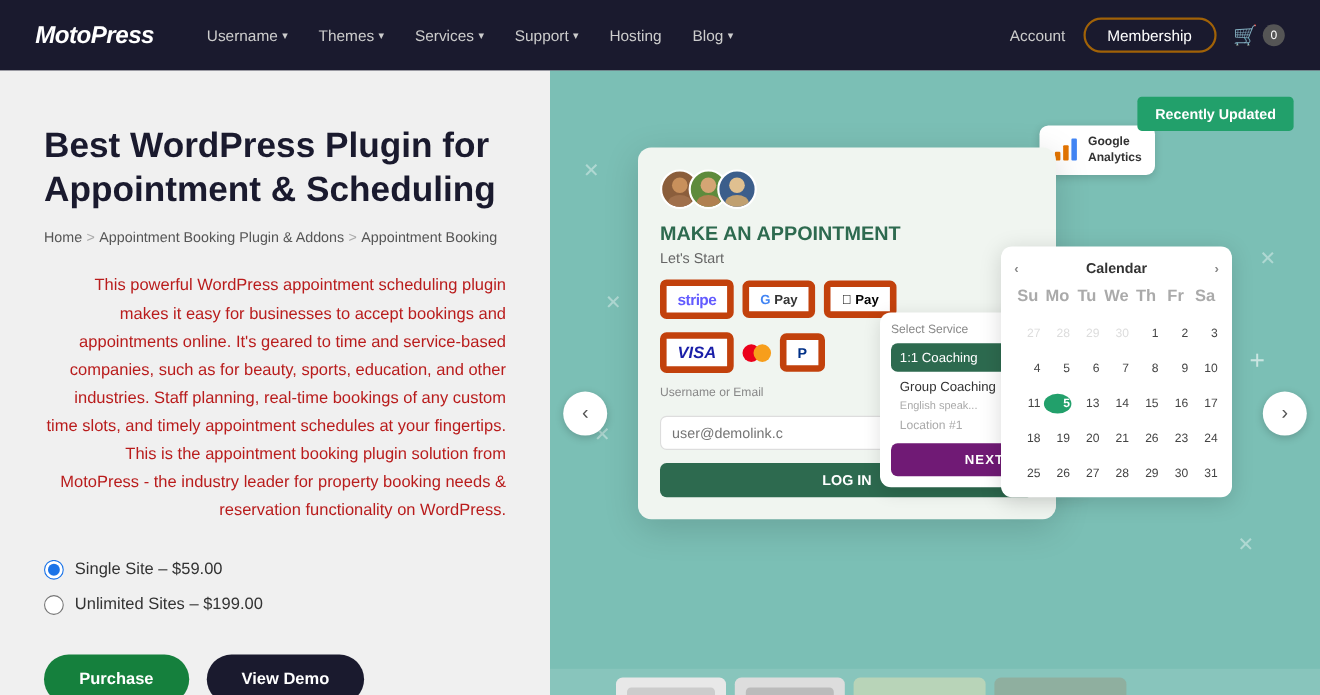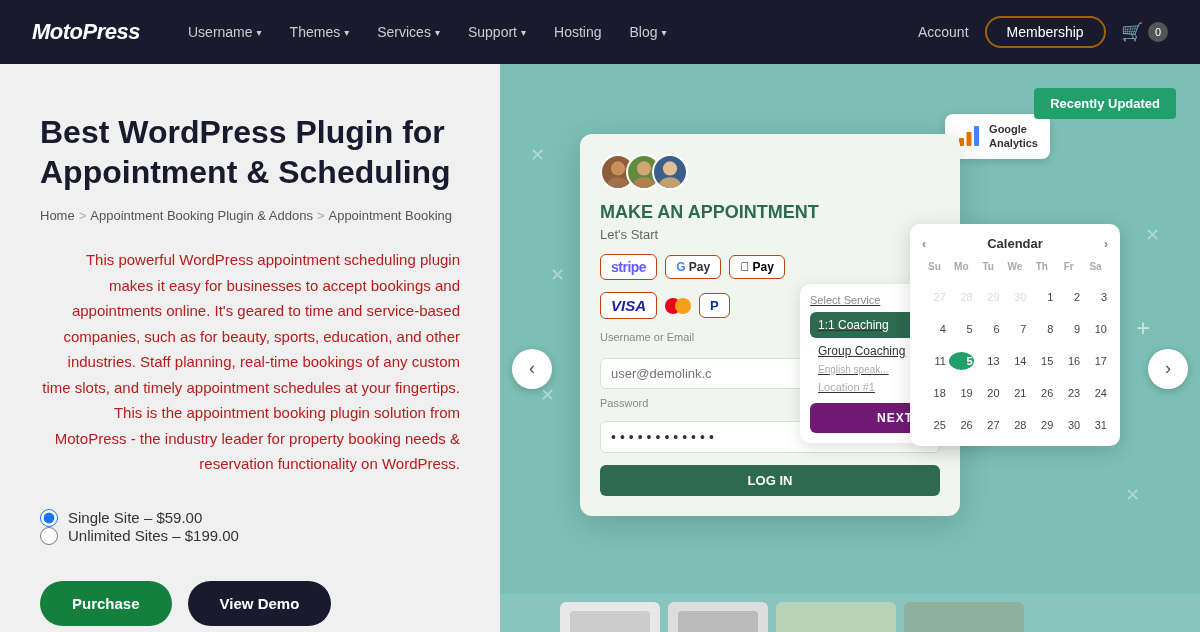--- a/index.html
+++ b/index.html
@@ -120,20 +120,21 @@
       color: #b91c1c;
       line-height: 1.7;
       margin-bottom: 32px;
       text-align: right;
     }
 
     
     .pricing-options {
       display: flex;
       flex-direction: column;
+      gap: 14px;
       margin-bottom: 36px;
     }
     .pricing-option {
       display: flex;
       align-items: center;
       gap: 10px;
       font-size: 15px;
       color: #333;
       cursor: pointer;
     }
@@ -283,21 +284,21 @@
       flex-wrap: wrap;
     }
     .payment-badge {
       background: #fff;
       border-radius: 6px;
       padding: 4px 10px;
       font-size: 12px;
       font-weight: 700;
       display: flex;
       align-items: center;
-      border: 1px solid #c2410c;
+      border: 6px solid #c2410c;
     }
     .stripe-badge { color: #635bff; font-size: 14px; letter-spacing: -0.5px; }
     .gpay-badge { color: #333; }
     .apay-badge { color: #000; }
     .visa-badge { color: #1a1fa8; font-style: italic; }
     .pp-badge { color: #003087; }
 
     
     .avatars {
       display: flex;
@@ -376,21 +377,21 @@
       margin-bottom: 8px;
     }
     .cal-nav { cursor: pointer; color: #888; font-size: 12px; }
     .cal-grid {
       display: grid;
       grid-template-columns: repeat(7, 1fr);
       gap: 2px;
     }
     .cal-day-header {
       text-align: center;
-      font-size: 10px;
+      font-size: 15px;
       color: #aaa;
       font-weight: 600;
       padding: 2px 0;
     }
     .cal-day {
       text-align: right;
       font-size: 11px;
       color: #444;
       padding: 3px 1px;
       border-radius: 50%;
@@ -648,29 +649,25 @@
               <span class="mc-orange"></span>
           </div>
           <div class="payment-badge pp-badge" style="color:#003087;font-weight:900;font-size:13px;">P</div>
         </div>
 
         
         <div>
           <span class="form-label">Username or Email</span>
           <input class="form-field" type="text" readonly="" placeholder="user@demolink.c" style="">
         </div>
-        <div>
-          <span class="form-label">Password</span>
-          <div class="form-field dots-field">••••••••••••</div>
-        </div>
         <button class="login-btn">LOG IN</button>
 
       </div>
 
-      <div class="service-card" style="position:absolute;top:180px;left:240px;width:190px;text-decoration:underline;">
+      <div class="service-card" style="position:absolute;top:180px;left:240px;width:190px;">
         <div class="service-title">Select Service</div>
         <div class="service-item active">
           1:1 Coaching <span class="time">10:00am</span>
         </div>
         <div class="service-item">
           Group Coaching <span class="time" style="color:#aaa;">15:00pm</span>
         </div>
         <div class="service-sub">English speak...</div>
         <div class="service-item" style="color:#aaa;font-size:11px;padding:4px 8px;">
           Location #1 <span class="time">21:00pm</span>

